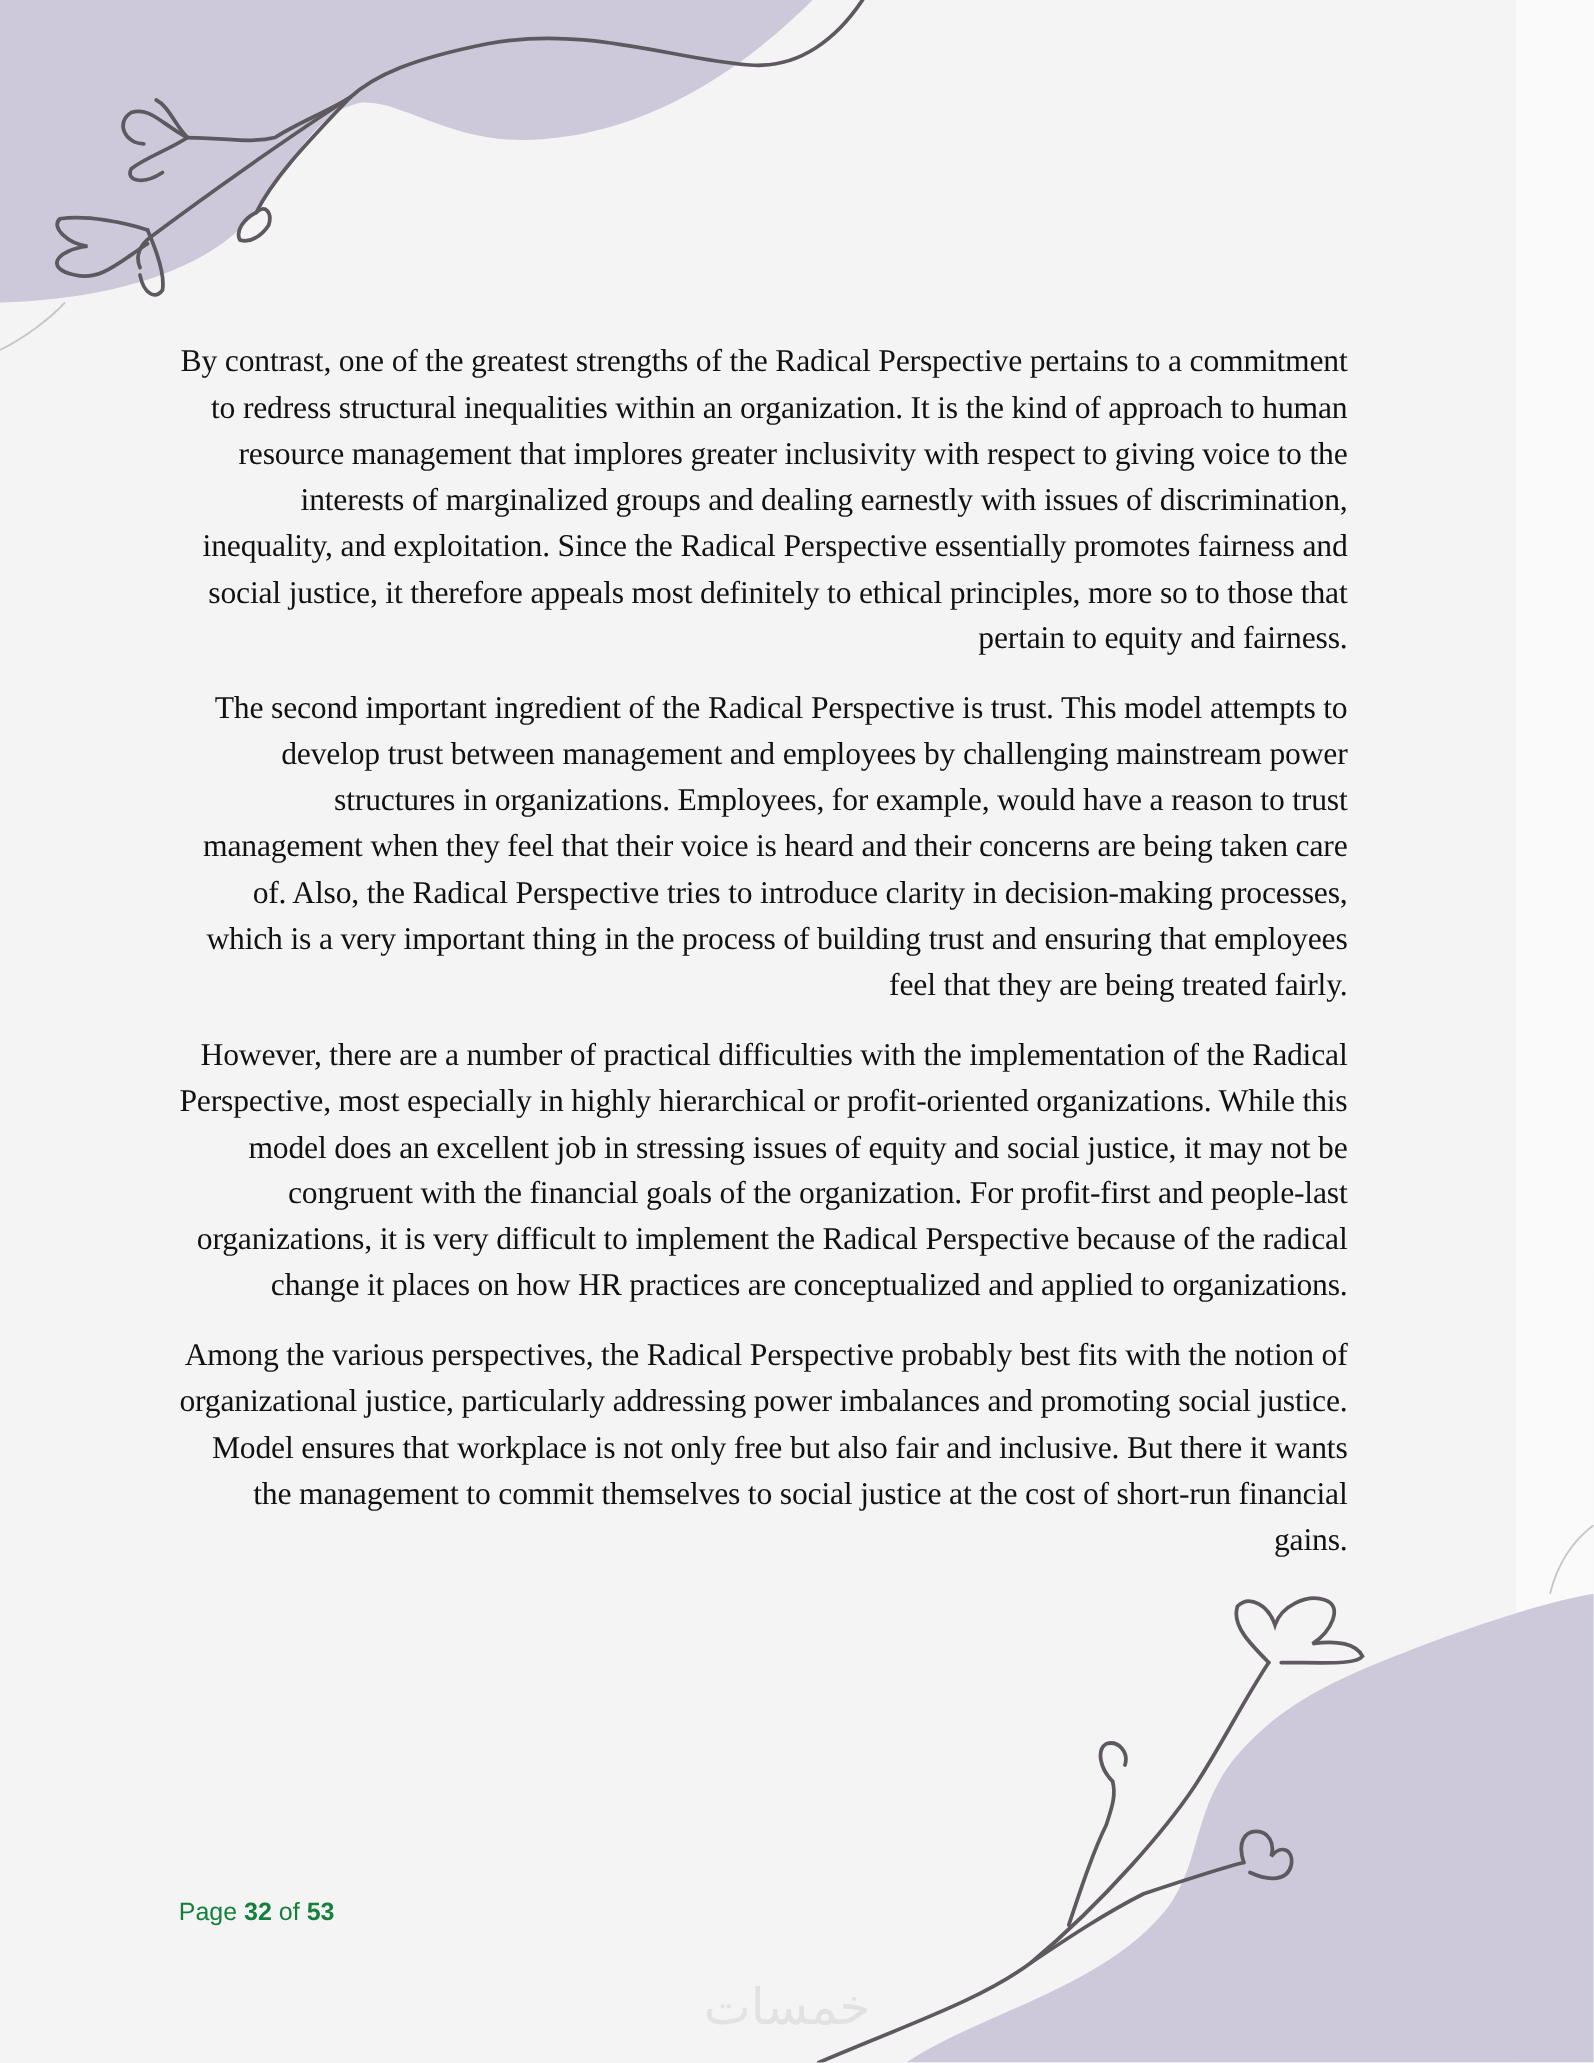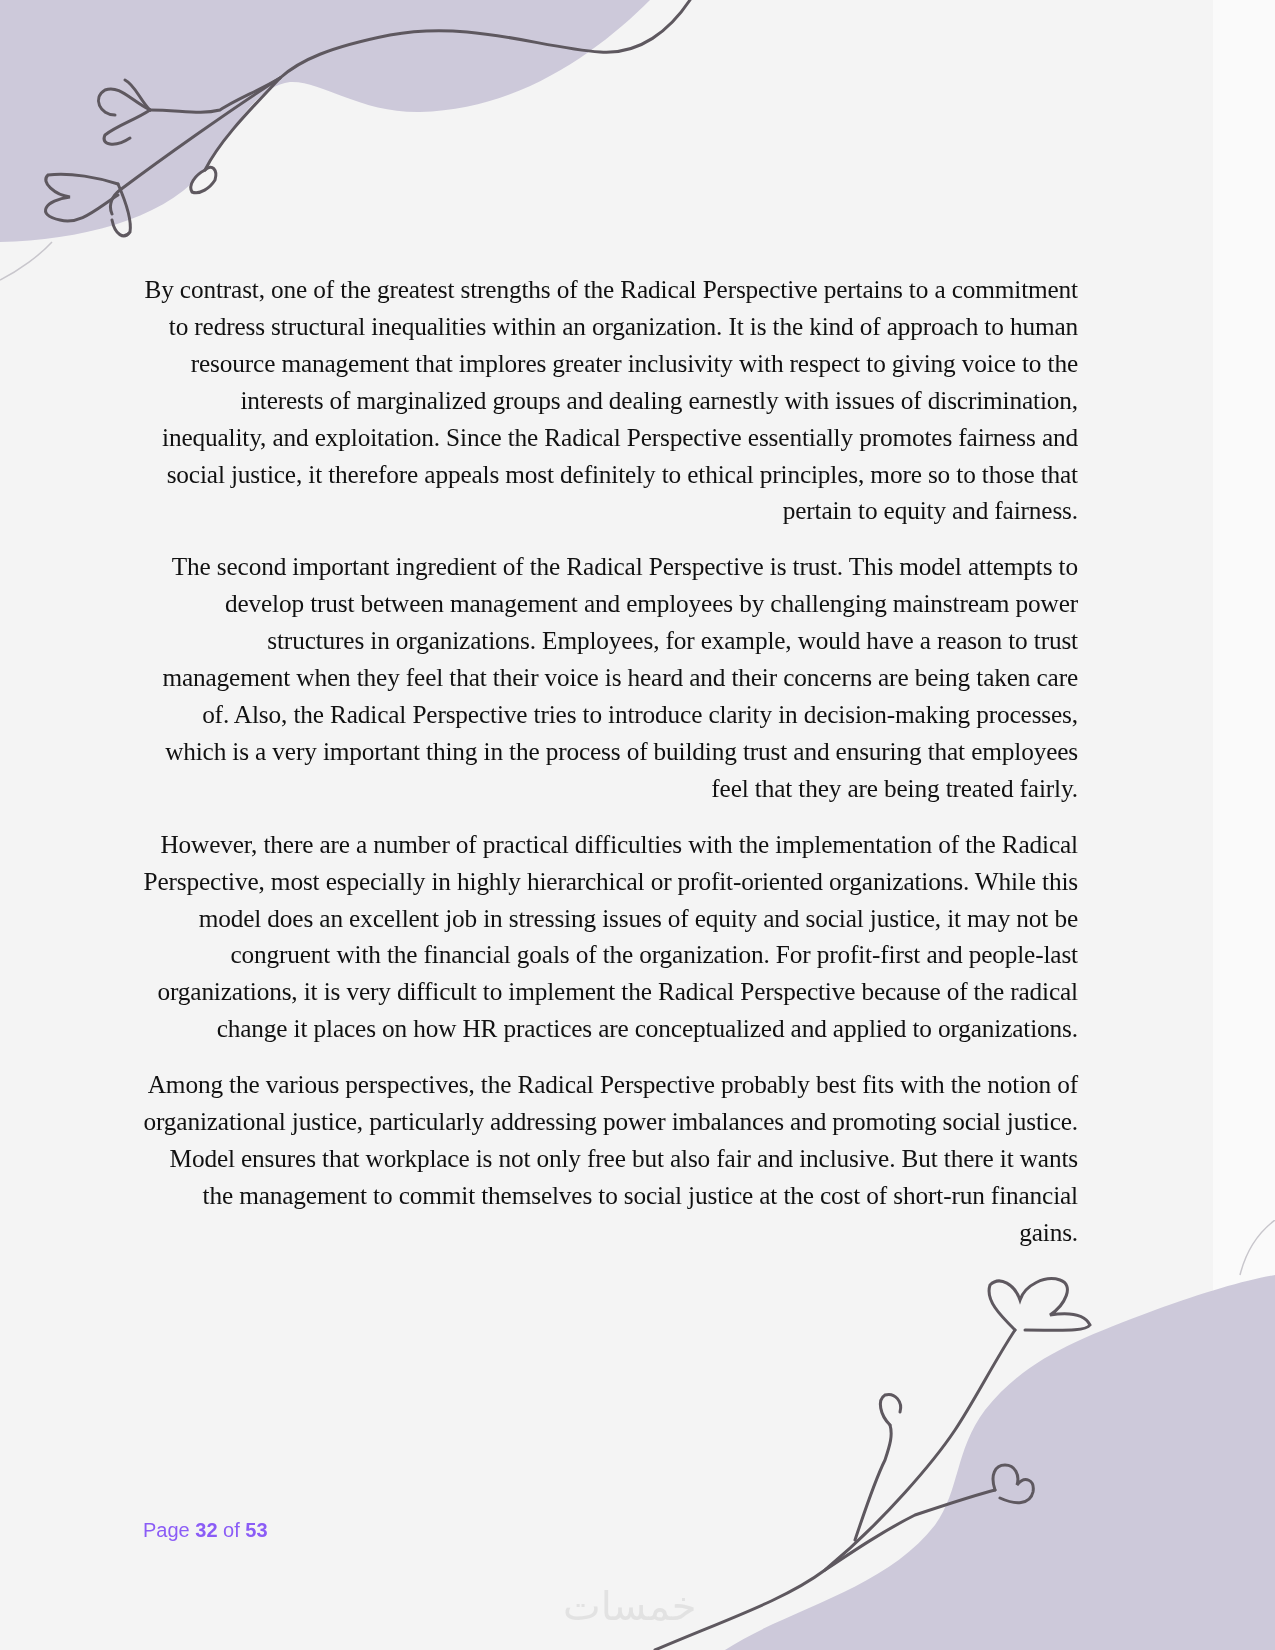--- a/index.html
+++ b/index.html
@@ -23,21 +23,21 @@
       left: 143px; top: 255px;
       width: 935px;
       font-size: 25.3px;
       line-height: 36.9px;
       letter-spacing: -0.15px;
     }
     .body-text p { margin: 16px 0 19px 0; text-align: right; }
     .footer {
       position: absolute; left: 143px; top: 1519px;
       font-family: "Liberation Sans", "DejaVu Sans", sans-serif;
-      font-size: 20px; color: #8b5cf6;
+      font-size: 20px; color: #15803d;
     }
     .footer b { font-weight: bold; }
     .watermark {
       position: absolute; left: 563px; top: 1583px;
       font-family: "DejaVu Sans", sans-serif;
       font-size: 40px; color: #e2e2e2;
       direction: rtl;
     }
   </style>
 </head>

